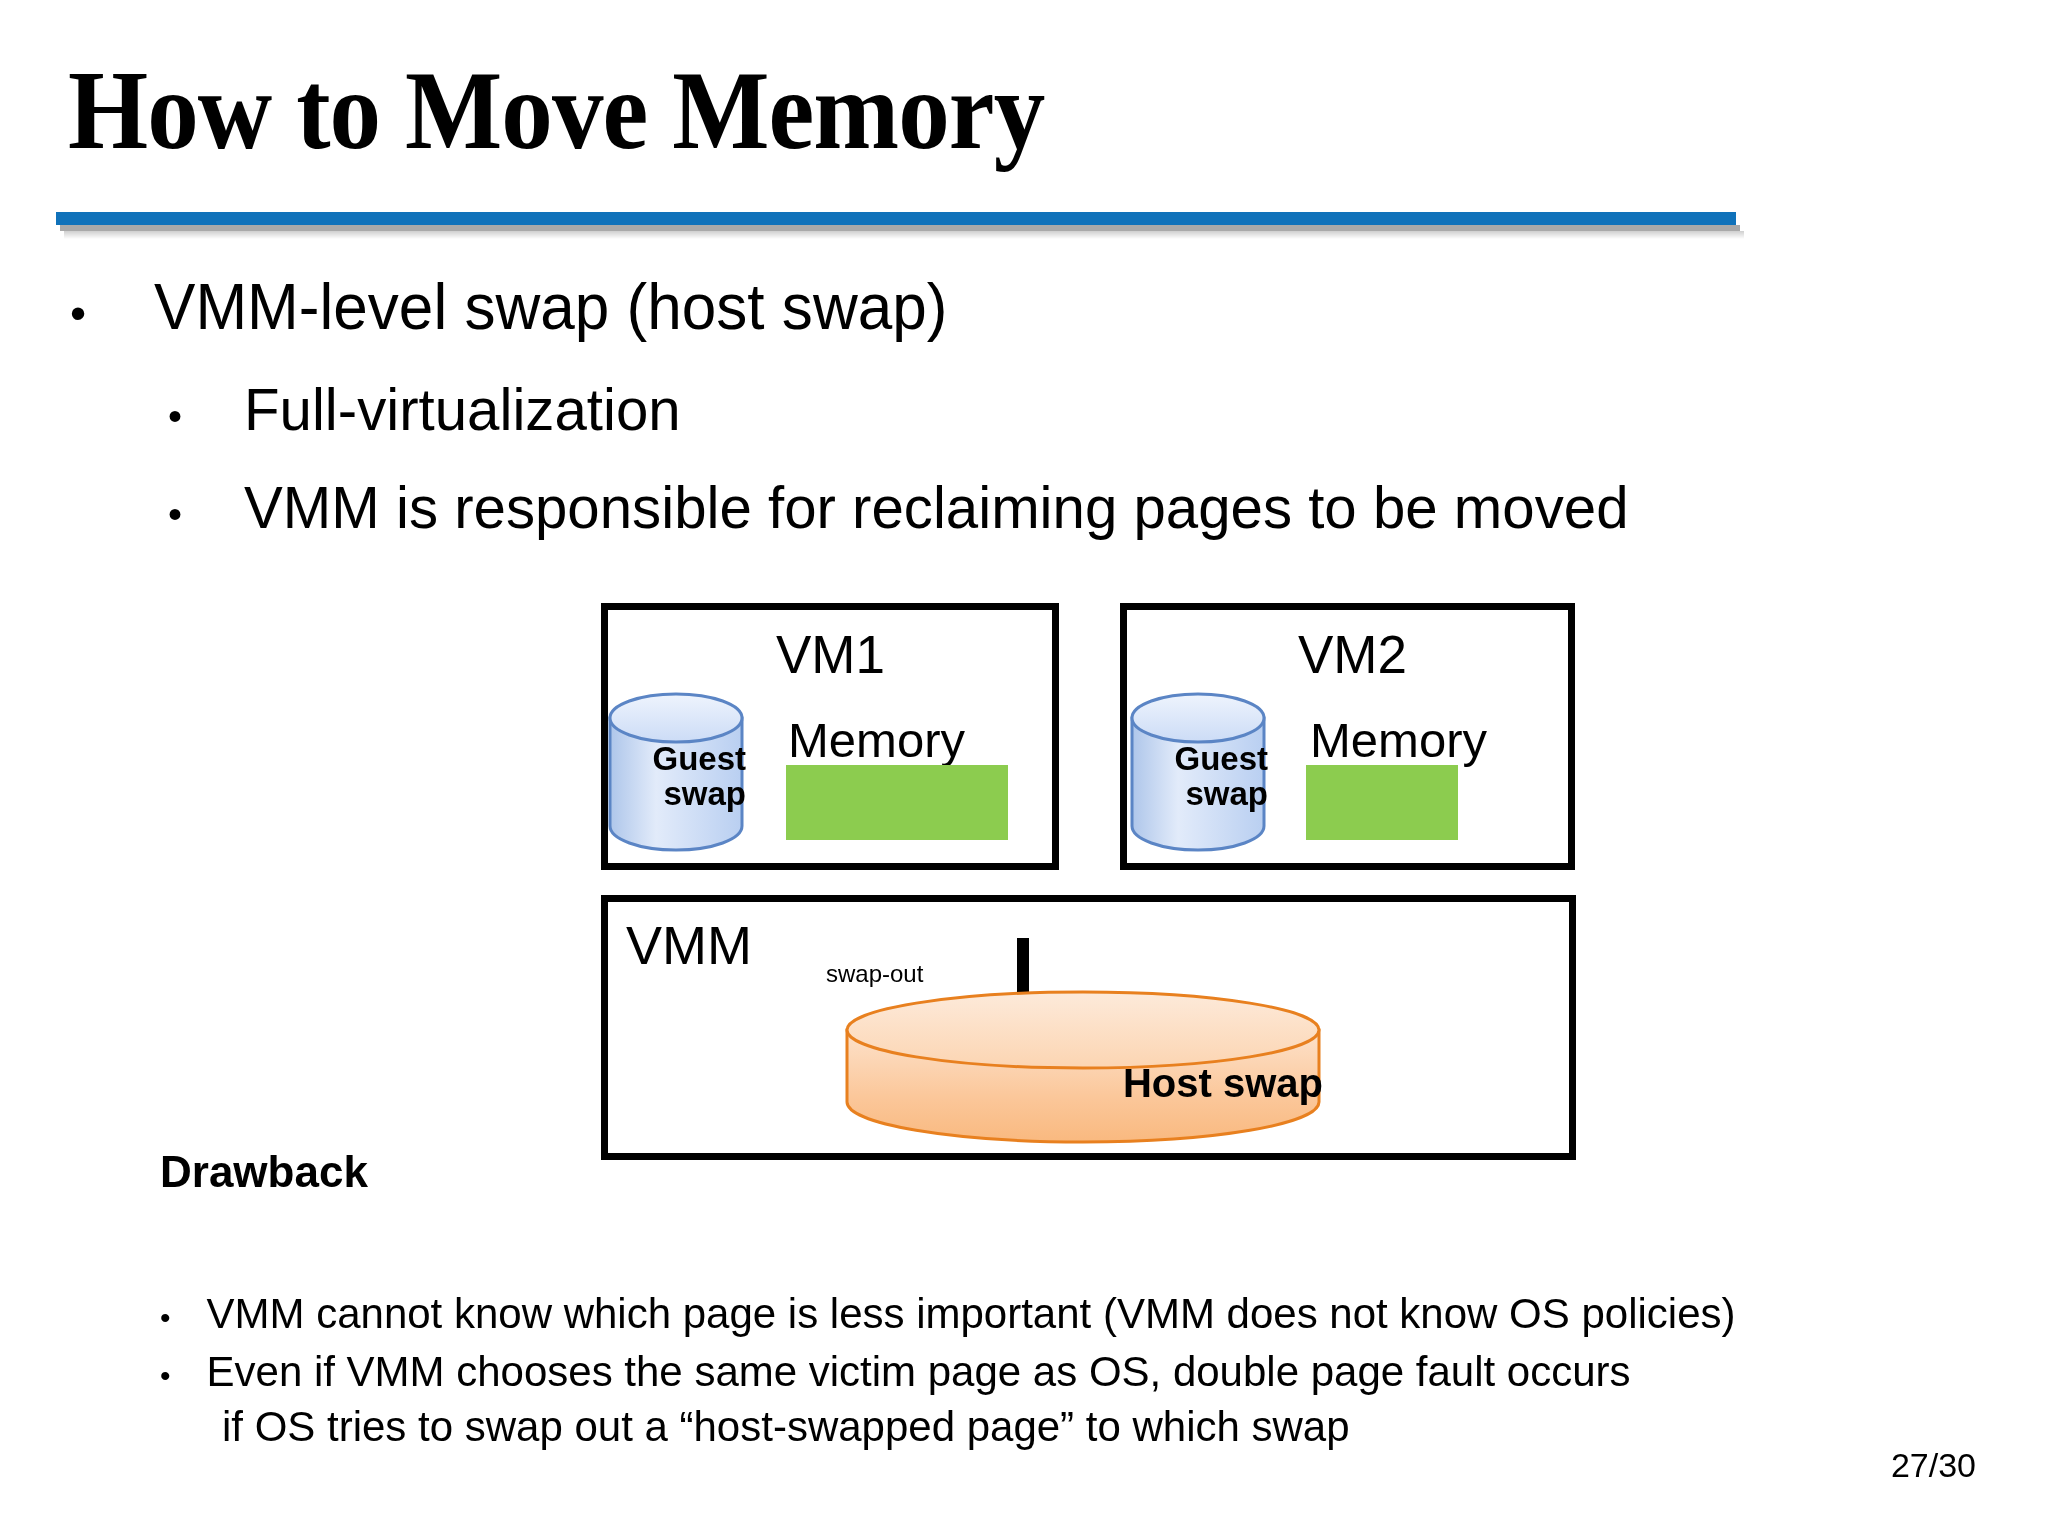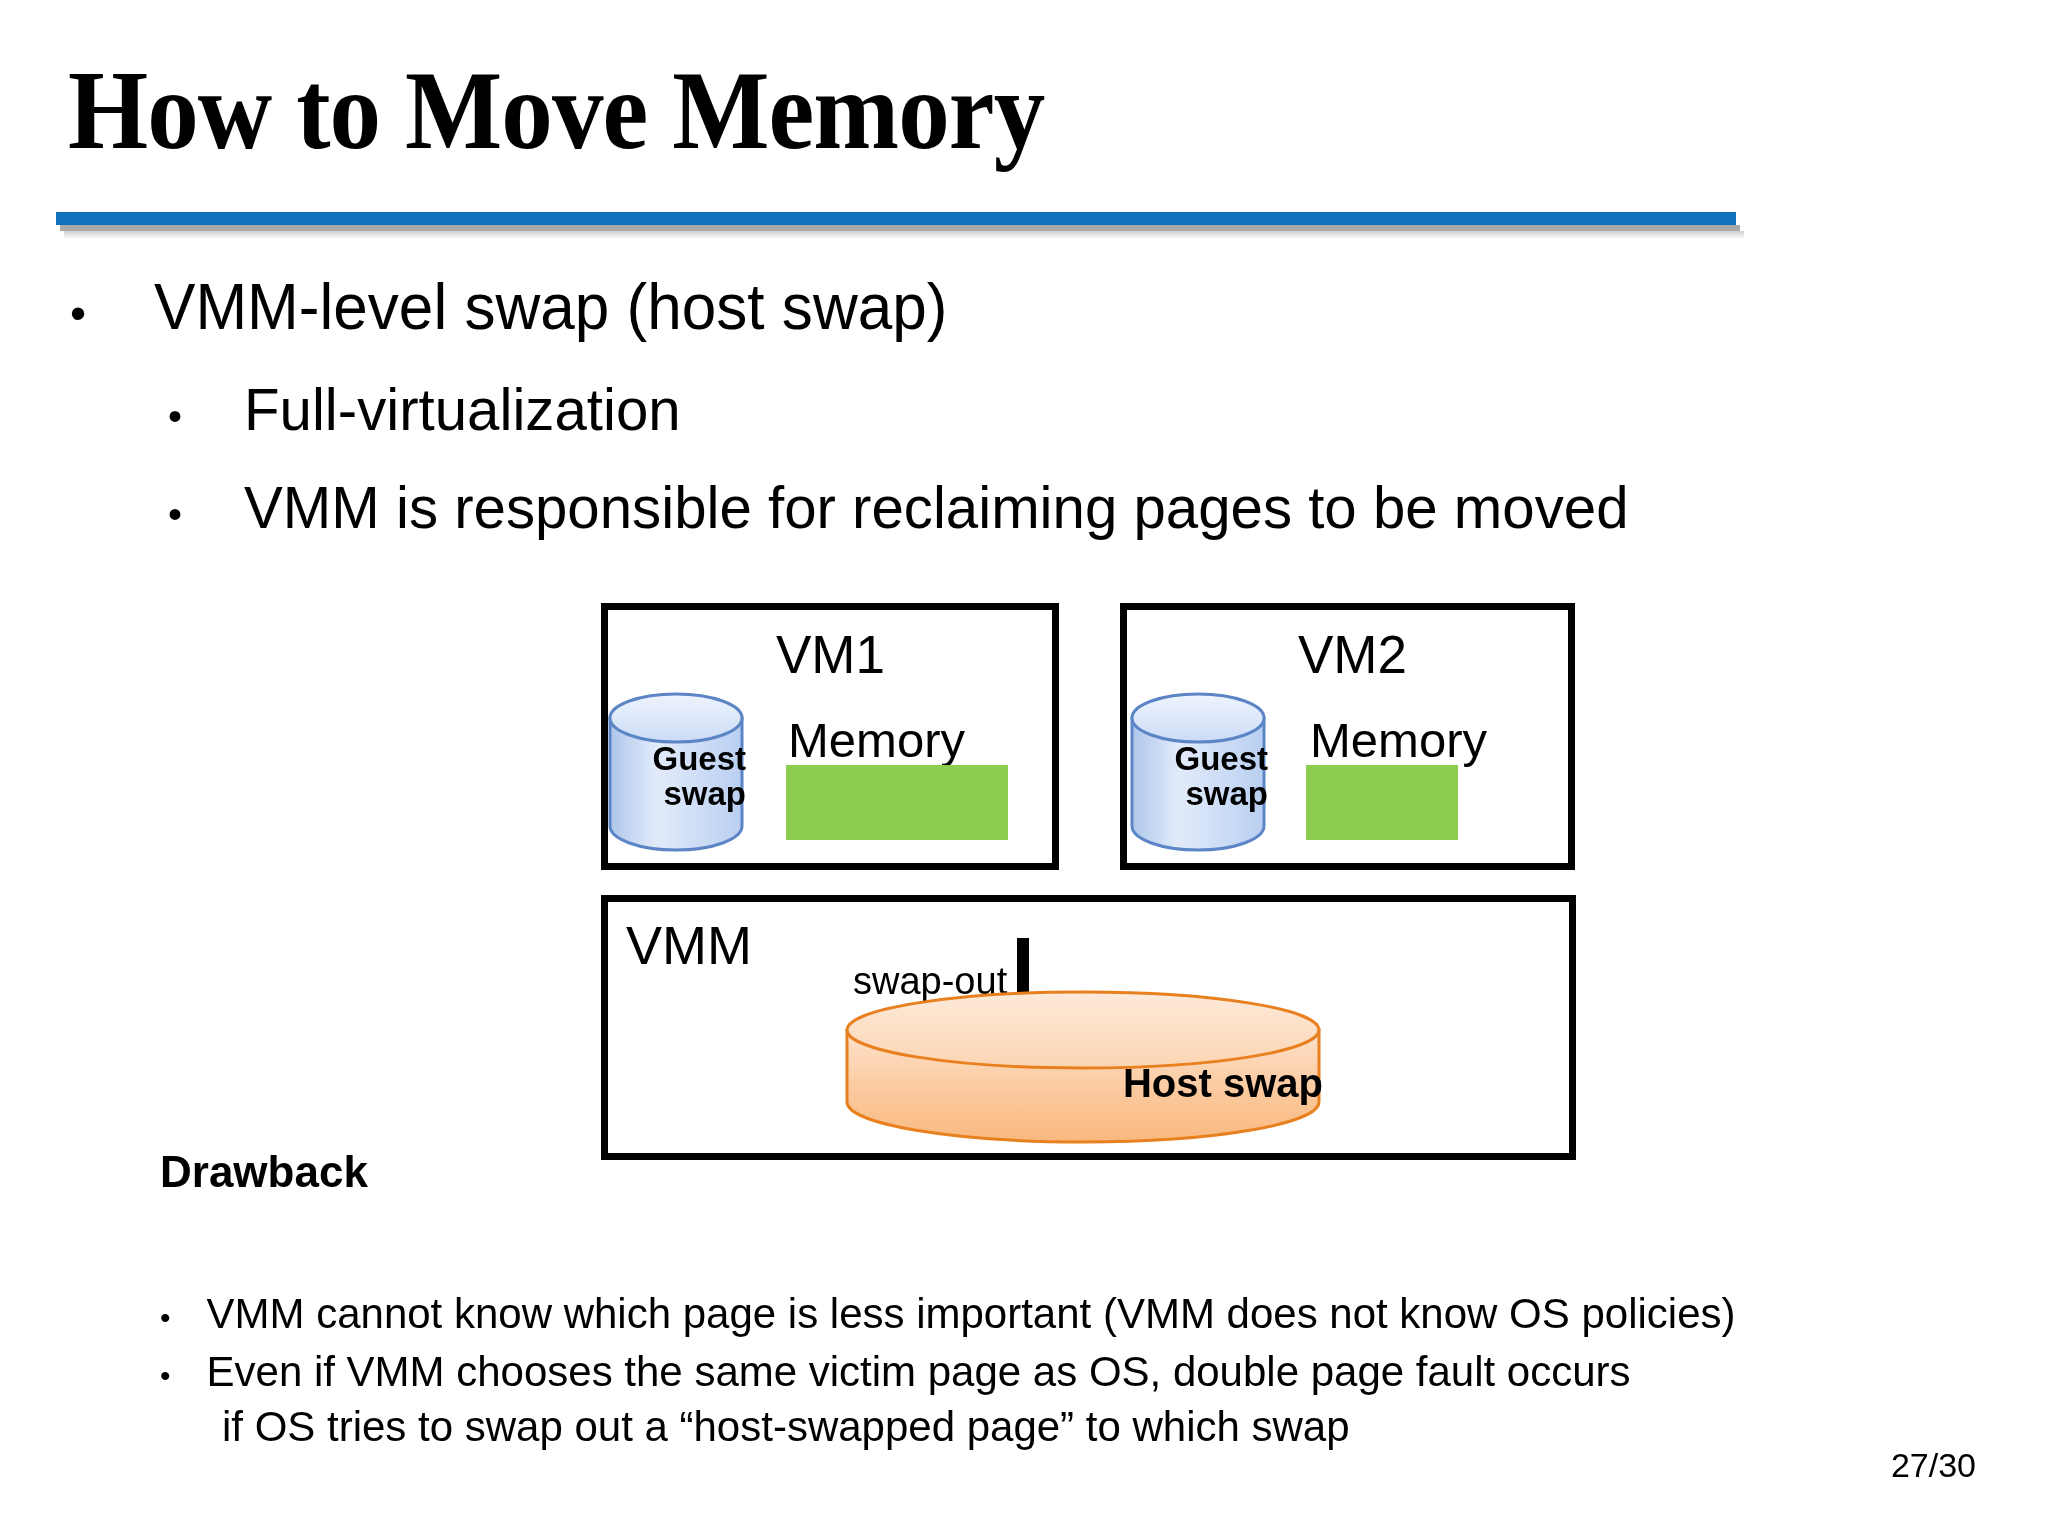--- a/index.html
+++ b/index.html
@@ -140,23 +140,23 @@
 
   #guest-swap-1 { left: 558px; top: 690px; width: 140px; height: 165px; }
   #guest-swap-2 { left: 1080px; top: 690px; width: 140px; height: 165px; }
   .guest-cyl-label { top: 52px; font-size: 33px; }
 
   #host-swap-cyl { left: 795px; top: 990px; width: 480px; height: 155px; }
   #host-cyl-label { top: 72px; font-size: 40px; }
 
   #swap-out-label {
     position: absolute;
-    left: 805px;
+    left: 778px;
     top: 962px;
-    font-size: 38px;
+    font-size: 24px;
     line-height: 1;
     white-space: nowrap;
   }
   #swap-out-arrow { position: absolute; left: 955px; top: 938px; width: 40px; height: 100px; }
 
   
   #drawback-title {
     position: absolute;
     left: 160px;
     top: 1150px;

